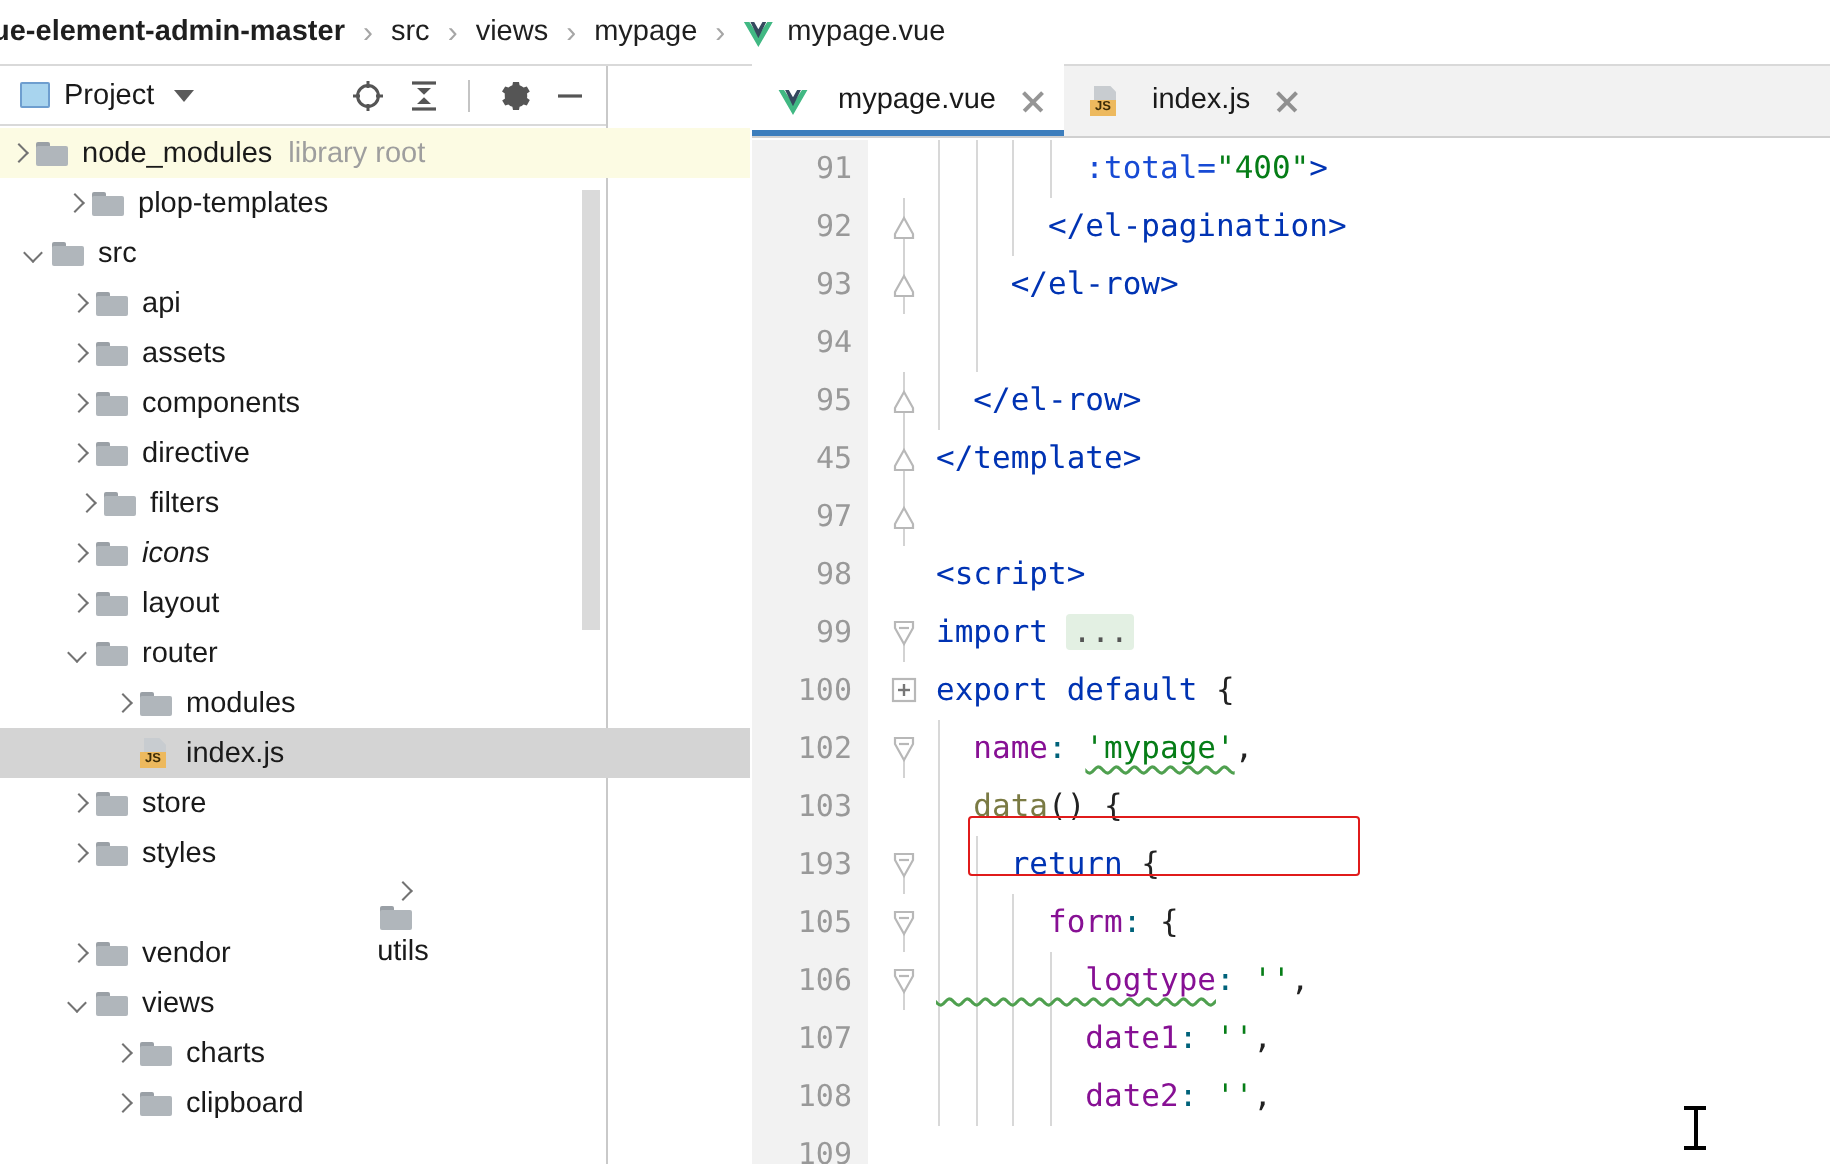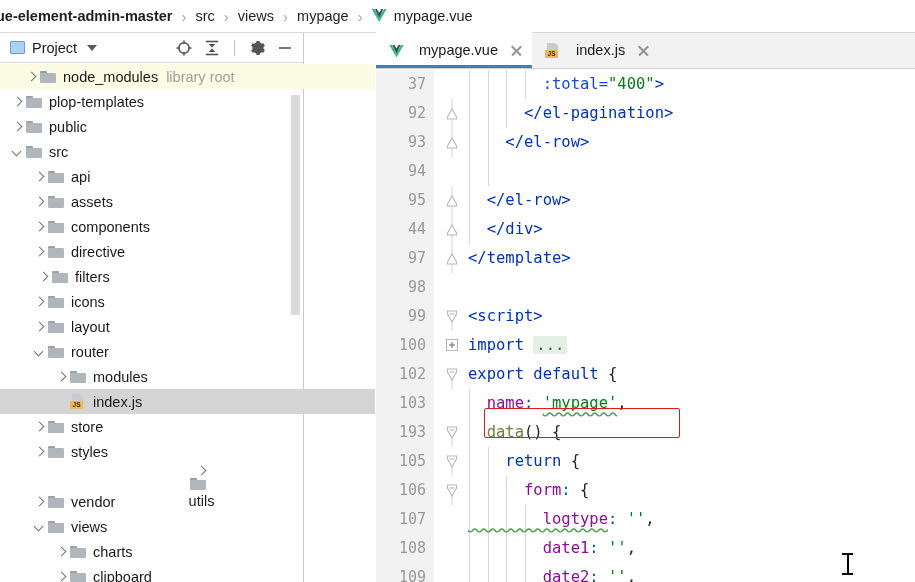--- a/index.html
+++ b/index.html
@@ -15,21 +15,21 @@
   .breadcrumb {
     position: absolute; left: 0; top: 0;
     width: 915px; height: 33px;
     background: #ffffff;
     display: flex; align-items: center;
     font-size: 14.5px; color: #1a1a1a;
     white-space: nowrap;
     overflow: hidden;
     border-bottom: 1px solid #d9d9d9;
   }
-  .crumb { display: inline-flex; }
+  .crumb { display: inline-flex; align-items: center; }
   .crumb-text { color: #1f1f1f; }
   .crumb-text.bold { font-weight: bold; margin-left: -4px; }
   .crumb-sep {
     color: #a6a6a6; font-size: 15px;
     margin: 0 9px; font-weight: 300;
   }
   .vue-ico {
     width: 15px; height: 13px; position: relative;
     display: inline-block; margin-right: 7px; top: 1px;
   }
@@ -311,35 +311,30 @@
       </span>
       <span class="ptool">
         <svg width="18" height="18" viewBox="0 0 18 18">
           <line x1="3" y1="9" x2="15" y2="9" stroke="#555" stroke-width="1.6"></line>
         </svg>
       </span>
     </div>
   </div>
 
   <div class="tree" id="tree-root">
-      <div class="trow hl-yellow" style="padding-left: 24px;">
+      <div class="trow hl-yellow" style="padding-left: 2px;">
         <span class="chev right"></span>
         <span class="folder"></span>
         <span class="tlabel">node_modules</span>
         <span class="tsuffix">library root</span>
       </div>
-      <div class="trow" style="padding-left: 10px;">
+      <div class="trow" style="padding-left: 10px; margin-left: 20px;">
         <span class="chev right"></span>
         <span class="folder"></span>
         <span class="tlabel">plop-templates</span>
-      </div>
-      <div class="trow" style="padding-left: 10px;">
-        <span class="chev right"></span>
-        <span class="folder"></span>
-        <span class="tlabel">public</span>
       </div>
       <div class="trow" style="padding-left: 10px;">
         <span class="chev down"></span>
         <span class="folder"></span>
         <span class="tlabel">src</span>
       </div>
       <div class="trow" style="padding-left: 32px;">
         <span class="chev right"></span>
         <span class="folder"></span>
         <span class="tlabel">api</span>
@@ -357,21 +352,21 @@
       <div class="trow" style="padding-left: 32px;">
         <span class="chev right"></span>
         <span class="folder"></span>
         <span class="tlabel">directive</span>
       </div>
       <div class="trow" style="padding-left: 36px;">
         <span class="chev right"></span>
         <span class="folder"></span>
         <span class="tlabel">filters</span>
       </div>
-      <div class="trow" style="padding-left: 32px;">
+      <div class="trow" style="padding-left: 32px; font-style: italic;">
         <span class="chev right"></span>
         <span class="folder"></span>
         <span class="tlabel">icons</span>
       </div>
       <div class="trow" style="padding-left: 32px; text-align: right;">
         <span class="chev right"></span>
         <span class="folder"></span>
         <span class="tlabel">layout</span>
       </div>
       <div class="trow" style="padding-left: 32px;">
@@ -442,36 +437,36 @@
           <span class="jsbadge">JS</span>
         </span>
         <span>index.js</span>
         <span class="tab-close"></span>
       </div>
     </div>
 
   <div class="code-wrap">
     <div class="gutter" id="gutter">
         <div class="lrow">
-          <span class="lnum">37</span>
+          <span class="lnum">91</span>
         </div>
         <div class="lrow">
           <span class="lnum">92</span>
         </div>
         <div class="lrow">
           <span class="lnum">93</span>
         </div>
         <div class="lrow">
           <span class="lnum">94</span>
         </div>
         <div class="lrow">
           <span class="lnum">95</span>
         </div>
         <div class="lrow">
-          <span class="lnum">44</span>
+          <span class="lnum">45</span>
         </div>
         <div class="lrow">
           <span class="lnum">97</span>
         </div>
         <div class="lrow">
           <span class="lnum">98</span>
         </div>
         <div class="lrow">
           <span class="lnum">99</span>
         </div>
@@ -604,24 +599,20 @@
           <span class="ltext"><span class="t-tag">    &lt;/el-row&gt;</span></span>
         </div>
         <div class="lrow">
           <span class="iguide" style="left: 1px;"></span>
           <span class="iguide" style="left: 19.6px;"></span>
           <span class="ltext"><span class="t-punc"></span></span>
         </div>
         <div class="lrow">
           <span class="iguide" style="left: 1px;"></span>
           <span class="ltext"><span class="t-tag">  &lt;/el-row&gt;</span></span>
-        </div>
-        <div class="lrow">
-          <span class="iguide" style="left: 1px;"></span>
-          <span class="ltext"><span class="t-tag">  &lt;/div&gt;</span></span>
         </div>
         <div class="lrow">
           <span class="ltext"><span class="t-tag">&lt;/template&gt;</span></span>
         </div>
         <div class="lrow">
           <span class="ltext"><span class="t-punc"></span></span>
         </div>
         <div class="lrow">
           <span class="ltext"><span class="t-tag">&lt;script&gt;</span></span>
         </div>

